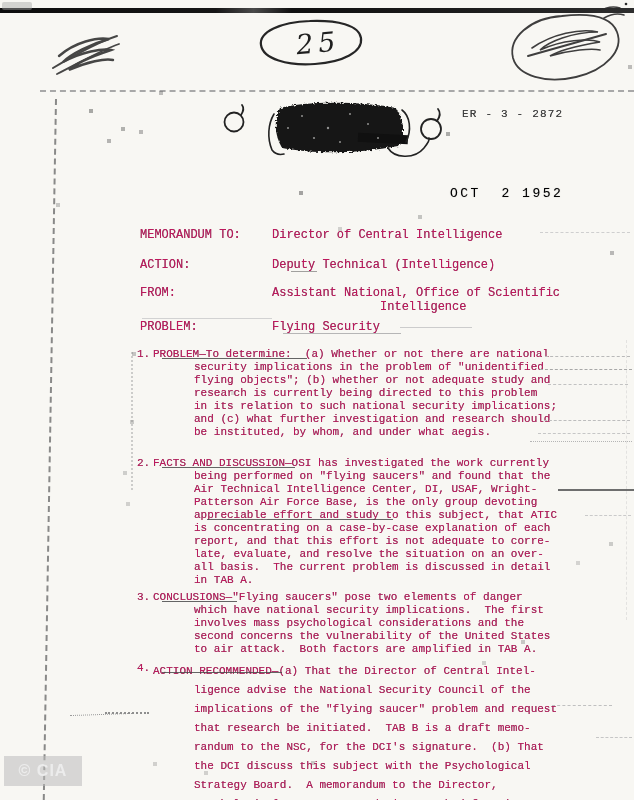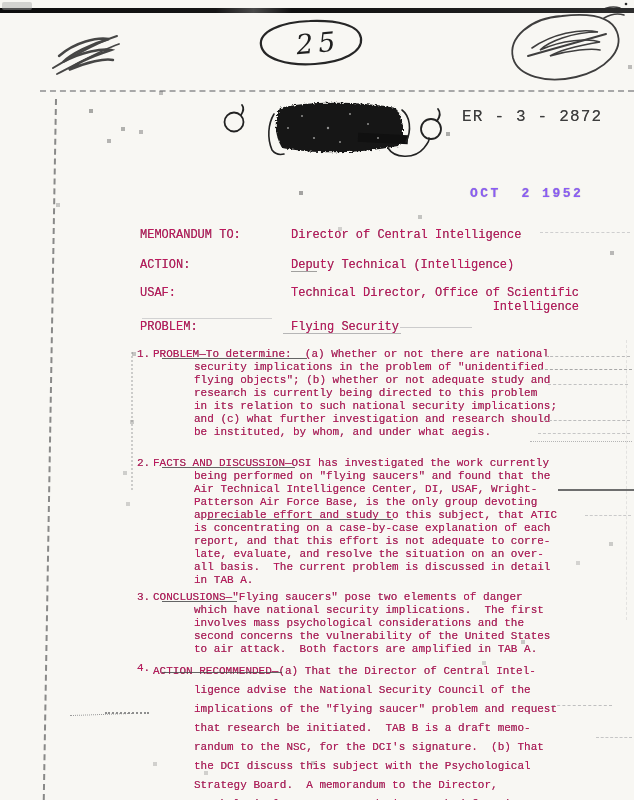--- a/index.html
+++ b/index.html
@@ -19,30 +19,30 @@
   
   .rule-top { position:absolute; top:90px; left:40px; width:594px; height:0;
     border-top:2px dashed #9b9b9b; opacity:.85; }
   .vline-left { position:absolute; top:99px; left:55px; height:701px; width:0;
     border-left:2px dashed #5f5f5f; opacity:.72;
     transform:rotate(1deg); transform-origin:top left; }
   .dotcol { position:absolute; top:352px; left:131px; height:138px; width:0;
     border-left:2px dotted #a9a9a9; opacity:.55; }
 
   
-  .er-number { position:absolute; top:108px; left:462px; font-size:16px;
+  .er-number { position:absolute; top:108px; left:462px; font-size:11px;
     letter-spacing:1.2px; color:#3d3d3d; white-space:pre; }
   .date-stamp { position:absolute; top:186px; left:450px; font-size:13px;
-    font-weight:bold; letter-spacing:2.5px; color:#8b5cf6; white-space:pre;
-    text-shadow:0 0 1px rgba(0,0,0,.35);margin-left:20px; }
+    font-weight:normal; letter-spacing:2.5px; color:#000000; white-space:pre;
+    text-shadow:0 0 1px rgba(0,0,0,.35); }
 
   
   .hrow { position:absolute; left:0; width:634px; font-size:12px; line-height:14px; }
   .hlabel { position:absolute; left:140px; white-space:pre; }
-  .hvalue { position:absolute; left:291px; white-space:pre-wrap;text-align:right; }
+  .hvalue { position:absolute; left:272px; white-space:pre-wrap; }
 
   
   .para { position:absolute; left:0; width:634px; font-size:11px; line-height:13px; }
   .pnum { position:absolute; left:137px; white-space:pre; }
   .pbody { position:absolute; left:194px; width:390px; text-indent:-41px; white-space:pre-wrap; }
 
   
   .uline { position:absolute; height:1px; background:#4a4a4a; opacity:.85; }
   .art { position:absolute; height:0; border-top:1px dashed #bdbdbd; }
   .art-solid { border-top-style:solid; }
@@ -144,22 +144,22 @@
 
   <div class="hrow" style="top:228px">
     <span class="hlabel ink">MEMORANDUM TO:</span>
     <span class="hvalue ink">Director of Central Intelligence</span>
   </div>
   <div class="hrow" style="top:258px">
     <span class="hlabel ink">ACTION:</span>
     <span class="hvalue ink">Deputy Technical (Intelligence)</span>
   </div>
   <div class="hrow" style="top:286px">
-    <span class="hlabel ink">USAF:</span>
-    <span class="hvalue ink">Technical Director, Office of Scientific
+    <span class="hlabel ink">FROM:</span>
+    <span class="hvalue ink">Assistant National, Office of Scientific
                Intelligence</span>
   </div>
   <div class="hrow" style="top:320px">
     <span class="hlabel ink">PROBLEM:</span>
     <span class="hvalue ink">Flying Security</span>
   </div>
 
   <div class="para" style="top:348px">
     <span class="pnum ink">1.</span>
     <div class="pbody ink">PROBLEM—To determine:  (a) Whether or not there are national
@@ -224,14 +224,17 @@
   <div class="art" style="left:585px;top:515px;width:46px;border-color:#cacaca"></div>
   <div class="art" style="left:552px;top:705px;width:60px;border-color:#c0c0c0"></div>
   <div class="art" style="left:596px;top:737px;width:36px;border-color:#c6c6c6"></div>
   <div class="art art-solid" style="left:142px;top:318px;width:130px;border-color:#d2d2d2"></div>
   <div class="art art-solid" style="left:283px;top:333px;width:118px;border-color:#b6b6b6"></div>
   <div class="art art-solid" style="left:400px;top:327px;width:72px;border-color:#cccccc"></div>
   <div class="art art-dot" style="left:70px;top:714px;width:62px;border-color:#9a9a9a;transform:rotate(-2deg)"></div>
   <div class="art art-dot" style="left:105px;top:712px;width:44px;border-top-width:2px;border-color:#8e8e8e"></div>
   <div class="vart" style="left:626px;top:340px;height:280px"></div>
 
+  <div class="watermark">
+    <span>© CIA</span>
+  </div>
 
 </div>
 
 </body></html>

